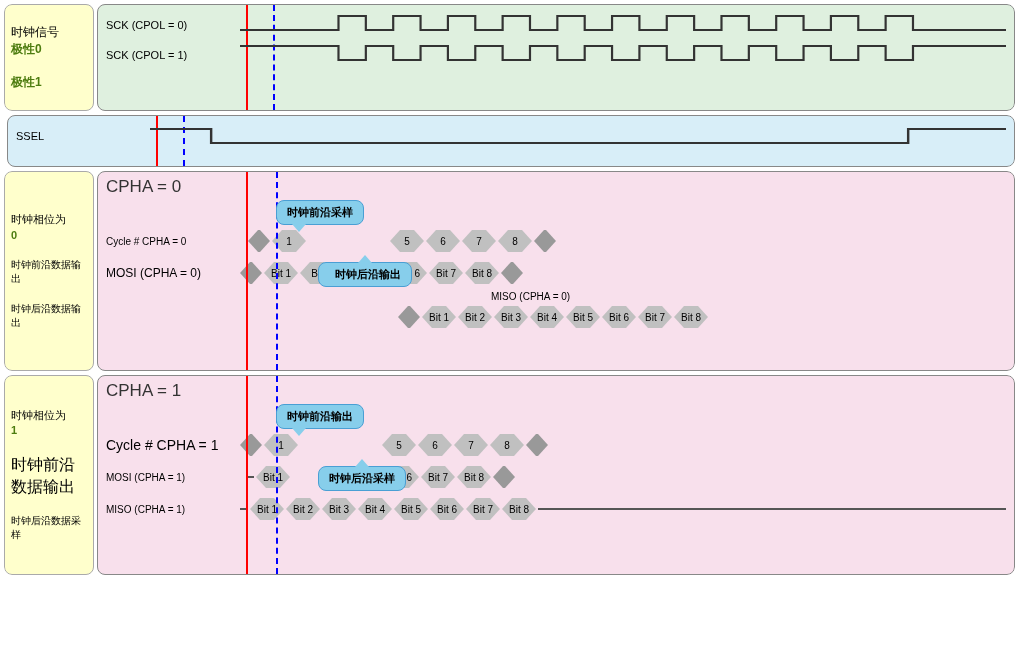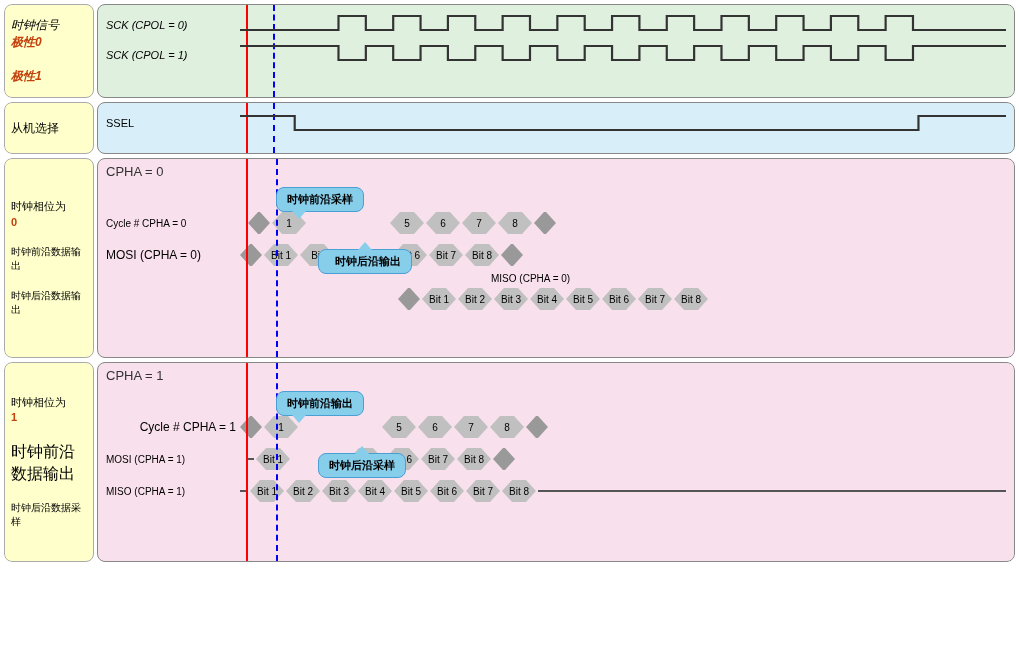--- a/index.html
+++ b/index.html
@@ -34,26 +34,26 @@
       width: 90px;
       min-width: 90px;
       padding: 6px;
       display: flex;
       flex-direction: column;
       justify-content: center;
       font-size: 12px;
       line-height: 1.4;
     }
     .left-label .blue-text {
-      color: #c2410c;
+      color: #4d7c0f;
       font-weight: bold;
     }
 
     .section-title {
-      font-size: 13px;
+      font-size: 17px;
       color: #333;
       margin-bottom: 2px;
     }
 
     
     .vline-red {
       position: absolute;
       top: 0; bottom: 0;
       width: 1px;
       background: red;
@@ -148,21 +148,21 @@
       padding: 5px 8px;
       margin-left: 3px;
       flex: 1;
     }
   </style>
 </head>
 <body>
 
 <div class="main-container">
 
-  <div class="section clock-section" style="height:94px;font-style:italic;">
+  <div class="section clock-section" style="height:107px;">
     <div class="left-label">
       <span>时钟信号</span>
       <span class="blue-text">极性0</span>
       <br>
       <span class="blue-text">极性1</span>
     </div>
     <div class="full-section" style="background:#dff0df;">
 
       <div class="vline-red" style="left:148px;"></div>
       <div class="vline-blue" style="left:175px;"></div>
@@ -182,23 +182,20 @@
         <div class="wave-area">
           <svg viewBox="0 0 700 26" preserveAspectRatio="none" style="width:100%;height:26px;">
             <polyline points="0,6 90,6 90,20 115,20 115,6 140,6 140,20 165,20 165,6 190,6 190,20 215,20 215,6 240,6 240,20 265,20 265,6 290,6 290,20 315,20 315,6 340,6 340,20 365,20 365,6 390,6 390,20 415,20 415,6 440,6 440,20 465,20 465,6 490,6 490,20 515,20 515,6 540,6 540,20 565,20 565,6 590,6 590,20 615,20 615,6 700,6" fill="none" stroke="#333" stroke-width="2"></polyline>
           </svg>
         </div>
       </div>
     </div>
   </div>
 
   <div class="section slave-section" style="height:52px;">
-    <div class="left-label">
-      <span>从机选择</span>
-    </div>
     <div class="full-section" style="background:#d8eef8;">
       <div class="vline-red" style="left:148px;"></div>
       <div class="vline-blue" style="left:175px;"></div>
       <div class="signal-line-row">
         <div class="lbl">SSEL</div>
         <div class="wave-area">
           <svg viewBox="0 0 700 30" preserveAspectRatio="none" style="width:100%;height:30px;">
 
             <polyline points="0,8 50,8 50,22 620,22 620,8 700,8" fill="none" stroke="#333" stroke-width="2"></polyline>
           </svg>
@@ -293,21 +290,21 @@
         <span>时钟前沿输出</span>
       </div>
 
       <div class="callout-overlay callout-up" style="left:220px; top:90px;">
         <span>时钟后沿采样</span>
       </div>
 
       <div class="section-title">CPHA = 1</div>
 
       <div class="signal-line-row" style="height:28px; margin-top:30px;">
-        <div class="lbl" style="font-size:12px;text-align:right;">Cycle # CPHA = 1</div>
+        <div class="lbl" style="font-size:14px;">Cycle # CPHA = 1</div>
         <div style="display:flex;align-items:center;gap:2px;flex:1;">
           <div class="hbit empty" style="min-width:22px;"></div>
           <div class="hbit">1</div>
           <div style="display:inline-block;width:80px;"></div>
           <div class="hbit">5</div>
           <div class="hbit">6</div>
           <div class="hbit">7</div>
           <div class="hbit">8</div>
           <div class="hbit empty" style="min-width:22px;"></div>
         </div>

